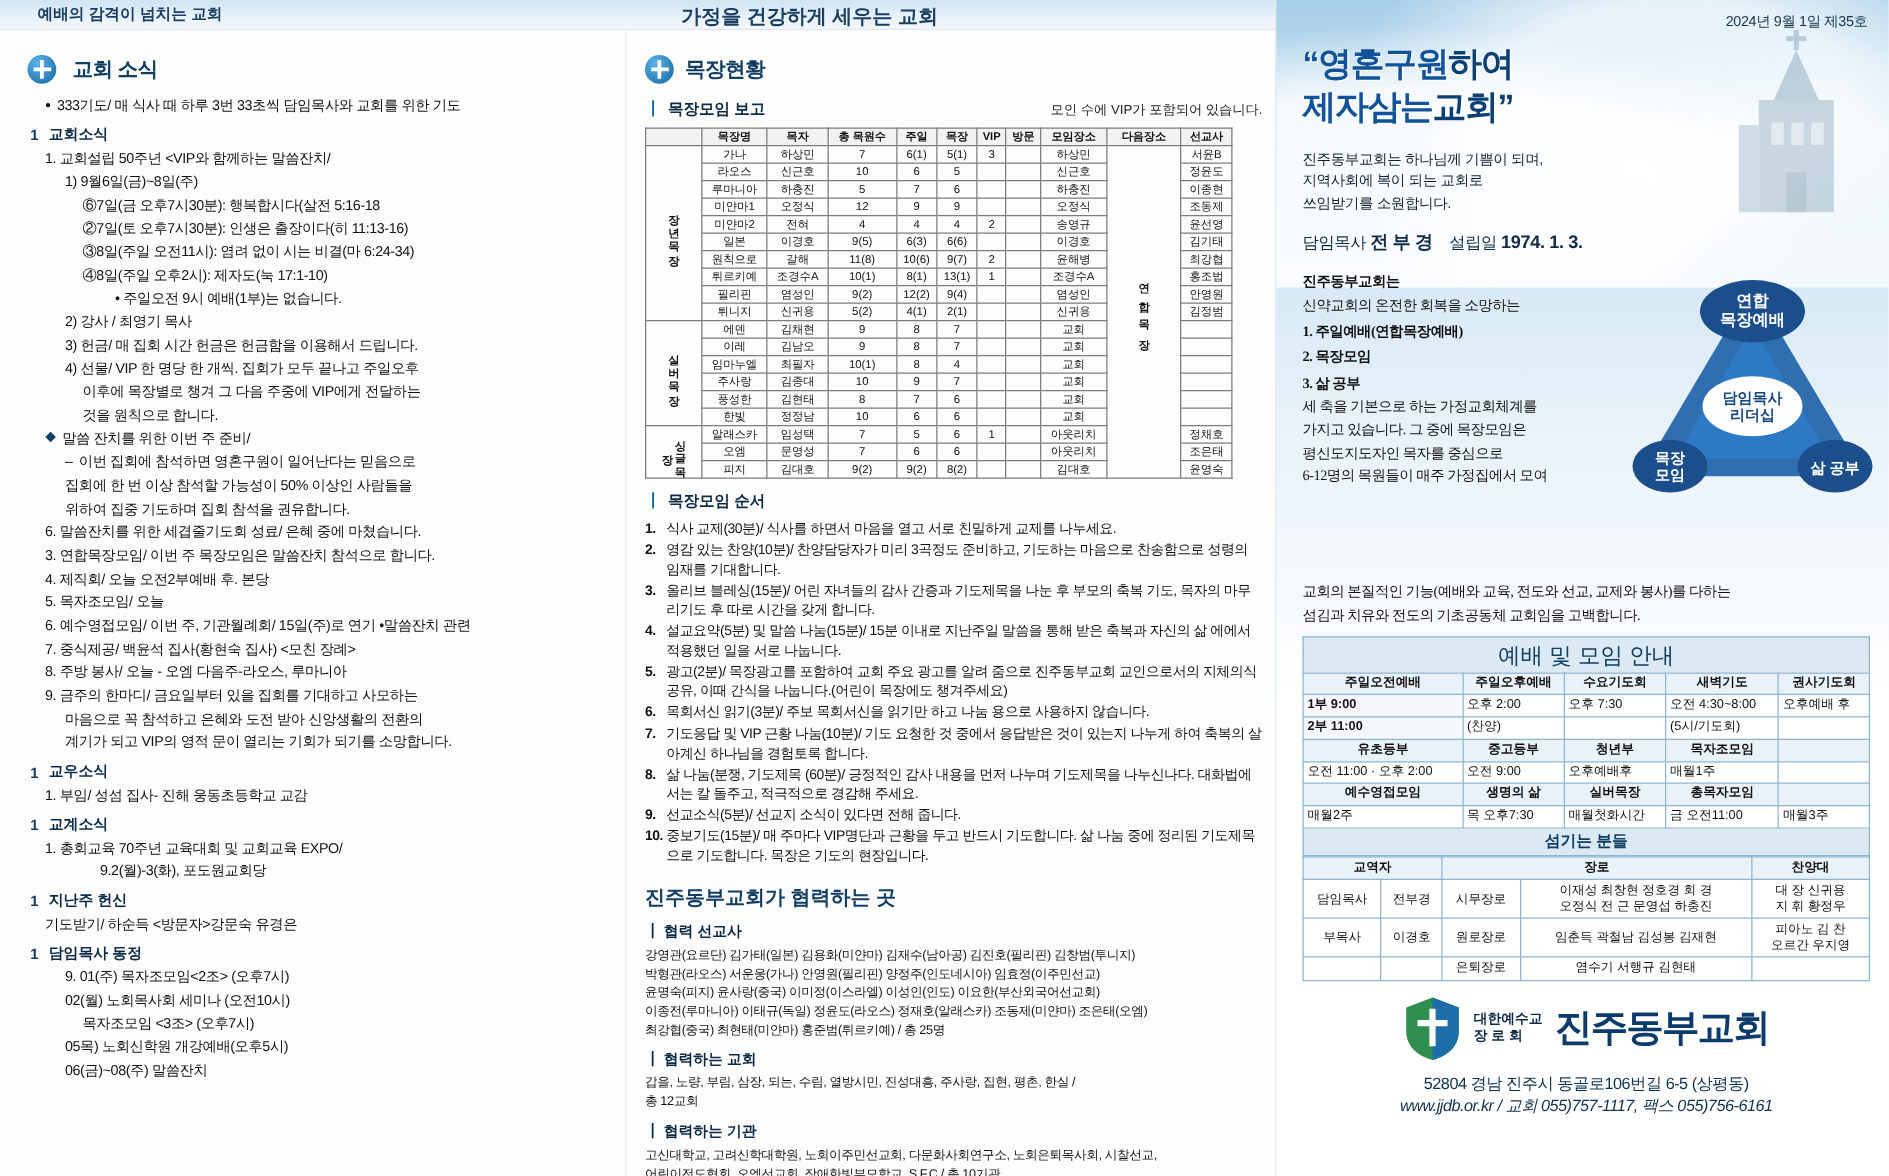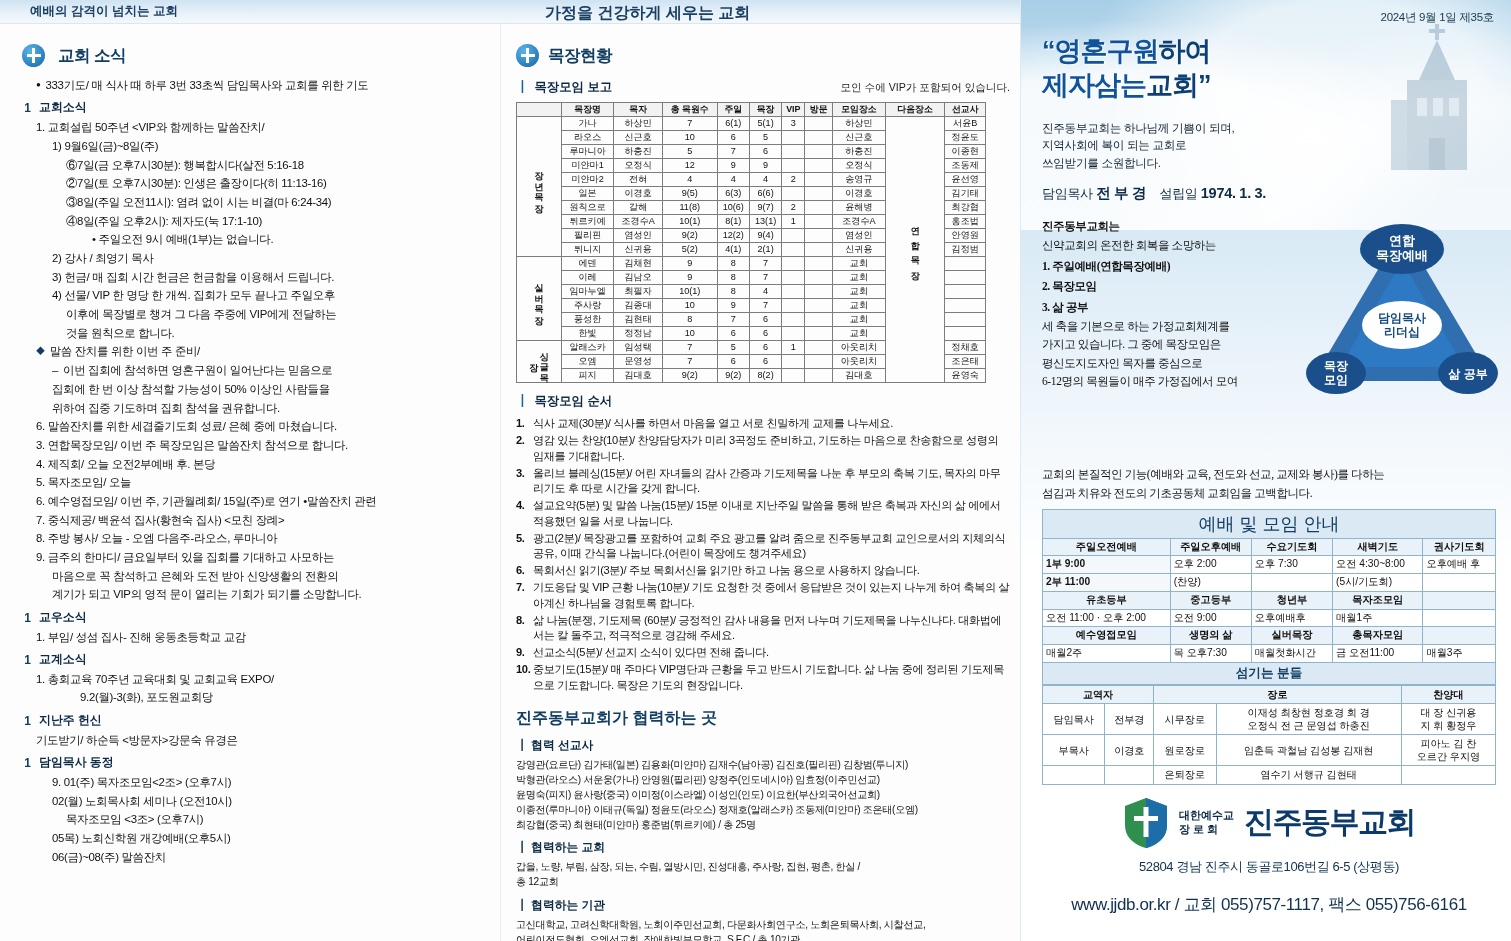--- a/index.html
+++ b/index.html
@@ -151,21 +151,21 @@
     border:1px solid #8fb4cf; text-align:center; padding:2px 2px; line-height:1.3;
   }
   table.serve th { background:#eaf2f9; font-weight:bold; }
 
   .footer { margin-top:12px; text-align:center; }
   .f-logo { display:flex; align-items:center; justify-content:center; gap:10px; }
   .f-shield { width:46px; height:52px; }
   .f-sub { font-size:11px; line-height:1.25; color:#0d2b46; font-weight:bold; text-align:left; }
   .f-name { font-size:30px; font-weight:bold; color:#0b3a6b; letter-spacing:-1.5px; }
   .f-addr { margin-top:9px; font-size:13px; color:#10314f; letter-spacing:-.4px;}
-  .f-contact { margin-top:17px; font-size:17px; color:#10314f; letter-spacing:-.4px;}
+  .f-contact { margin-top:0; font-size:13px; color:#10314f; letter-spacing:-.4px;font-style:italic;}
 </style>
 </head>
 <body>
 
 <div class="page">
 
   <div class="topband">
     <div class="tb1">예배의 감격이 넘치는 교회</div>
     <div class="tb2">가정을 건강하게 세우는 교회</div>
   </div>

